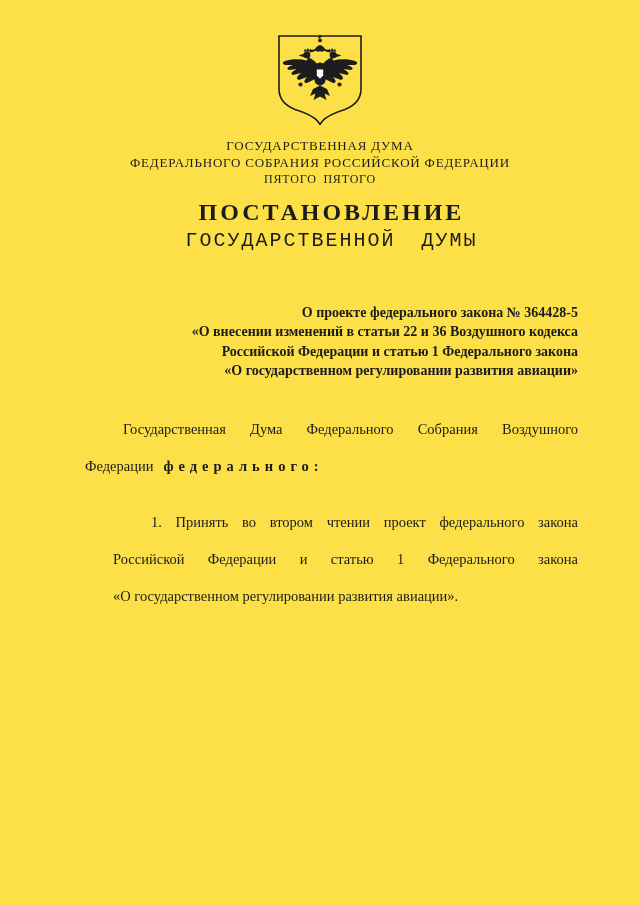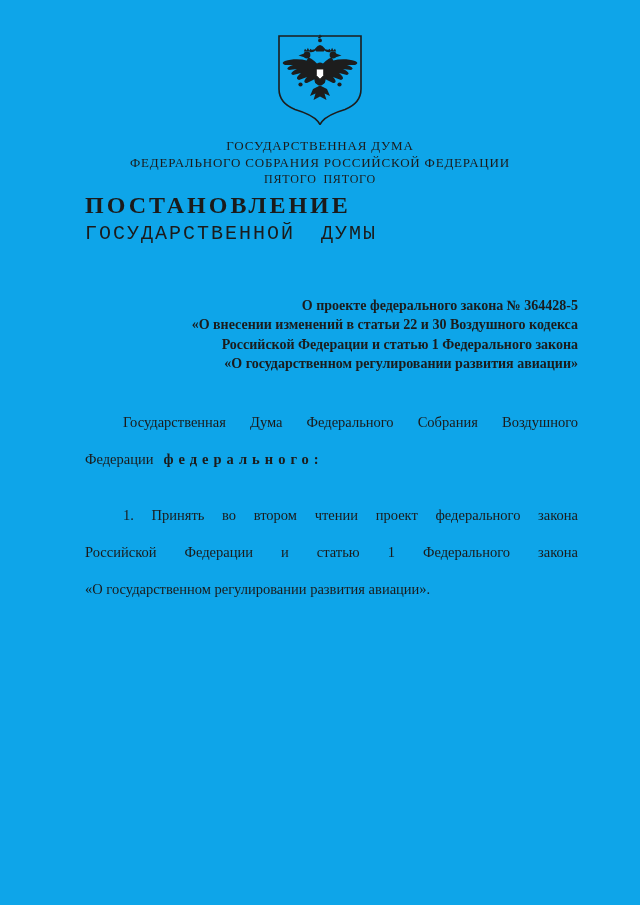--- a/index.html
+++ b/index.html
@@ -5,59 +5,59 @@
   * { margin: 0; padding: 0; box-sizing: border-box; }
   html, body { background: #ffffff; }
   body {
     width: 640px; height: 905px;
     font-family: "Liberation Serif", "DejaVu Serif", serif;
     color: #1b1b1b;
   }
   .page {
     position: relative;
     width: 640px; height: 905px;
-    background: #0ea5e9;
+    background: #fde047;
     overflow: hidden;
   }
   .emblem {
     margin: 33px auto 0 auto;
     width: 96px; height: 92px;
   }
   .org-header {
     margin-top: 13px;
     text-align: center;
     letter-spacing: 0.8px;
     line-height: 16.5px;
   }
   .oh-l1 { font-size: 13px; }
   .oh-l2 { font-size: 13px; }
   .oh-l3 { font-size: 12px; word-spacing: 3px; }
   .column {
     margin-left: 85px;
     width: 493px;
   }
-  .doc-title { margin-top: 4px; }
+  .doc-title { margin-top: 11px; text-align: center; }
   .title-main {
     font-size: 24px; font-weight: bold;
     letter-spacing: 3px; line-height: 27px;
   }
   .title-sub {
     font-size: 20px;
     letter-spacing: 2px; word-spacing: 12px;
     line-height: 25px; margin-top: 2px; font-family: Liberation Mono, monospace;
   }
   .subject {
     margin-top: 50px;
     text-align: right;
     font-weight: bold;
     font-size: 14px;
     line-height: 19.5px;
   }
   .para1 { margin-top: 30px; }
-  .para2 { margin-top: 19px; }
+  .para2 { margin-top: 19px; margin-left: 28px; }
   .bline {
     font-size: 14.5px;
     line-height: 37px;
   }
   .just { text-align: justify; text-align-last: justify; }
   .indent { text-indent: 38px; }
   .verb {
     font-weight: bold;
     letter-spacing: 5px;
     margin-left: 10px;
@@ -100,21 +100,21 @@
 
   <div class="column">
 
     <div class="doc-title">
       <div class="title-main">ПОСТАНОВЛЕНИЕ</div>
       <div class="title-sub">ГОСУДАРСТВЕННОЙ ДУМЫ</div>
     </div>
 
     <div class="subject">
       <div>О проекте федерального закона № 364428-5</div>
-      <div>«О внесении изменений в статьи 22 и 30 Воздушного кодекса</div>
+      <div>«О внесении изменений в статьи 22 и 36 Воздушного кодекса</div>
       <div>Российской Федерации и статью 1 Федерального закона</div>
       <div>«О государственном регулировании развития авиации»</div>
     </div>
 
     <div class="para1">
       <div class="bline just indent">Государственная Дума Федерального Собрания Воздушного</div>
       <div class="bline"><span>Федерации</span><span class="verb">федерального:</span></div>
     </div>
 
     <div class="para2">

